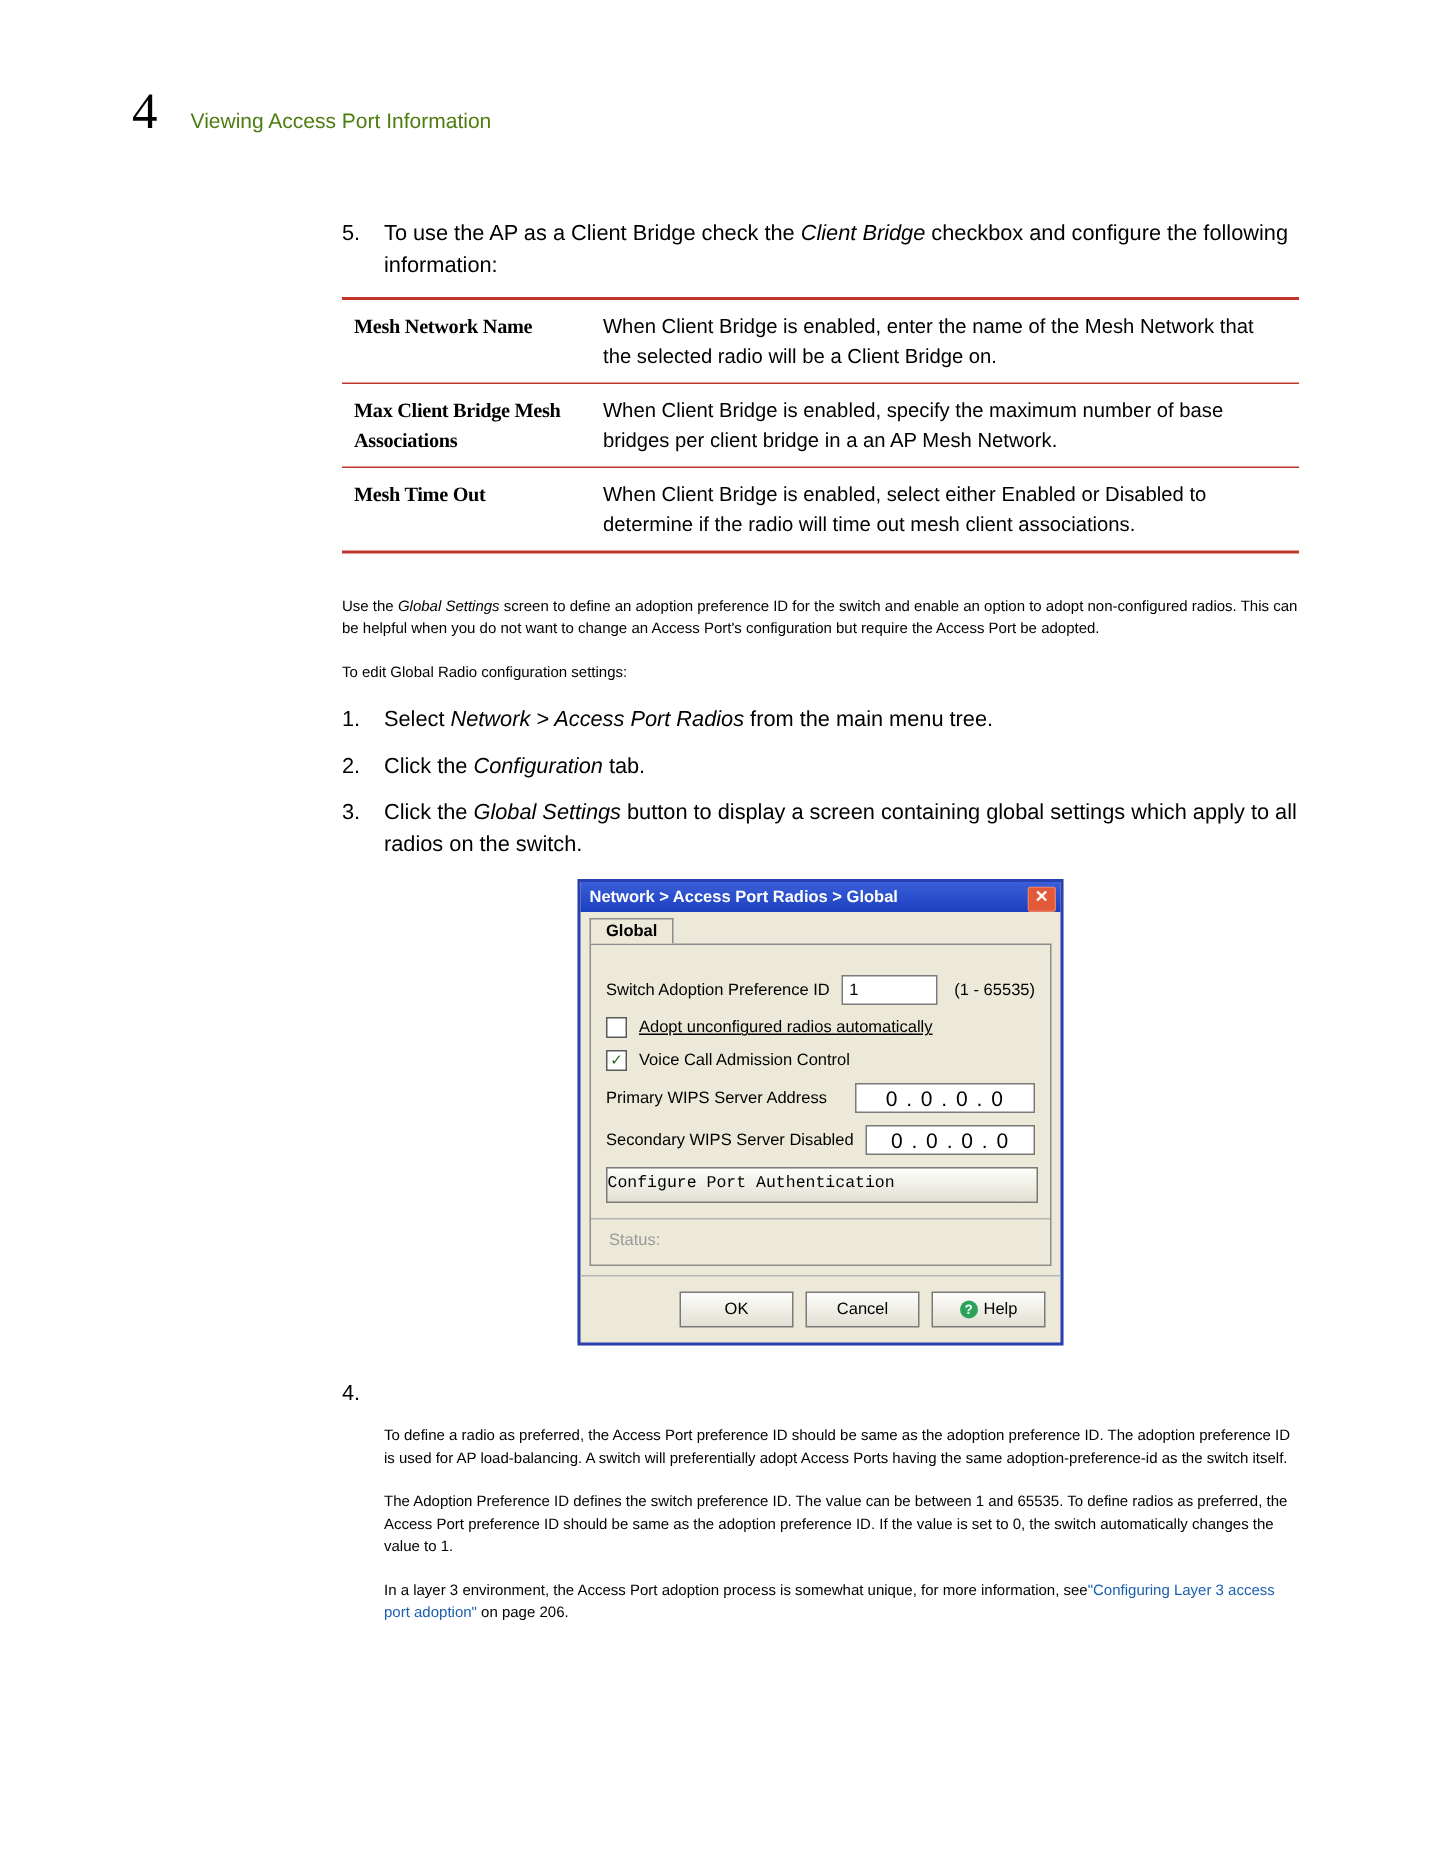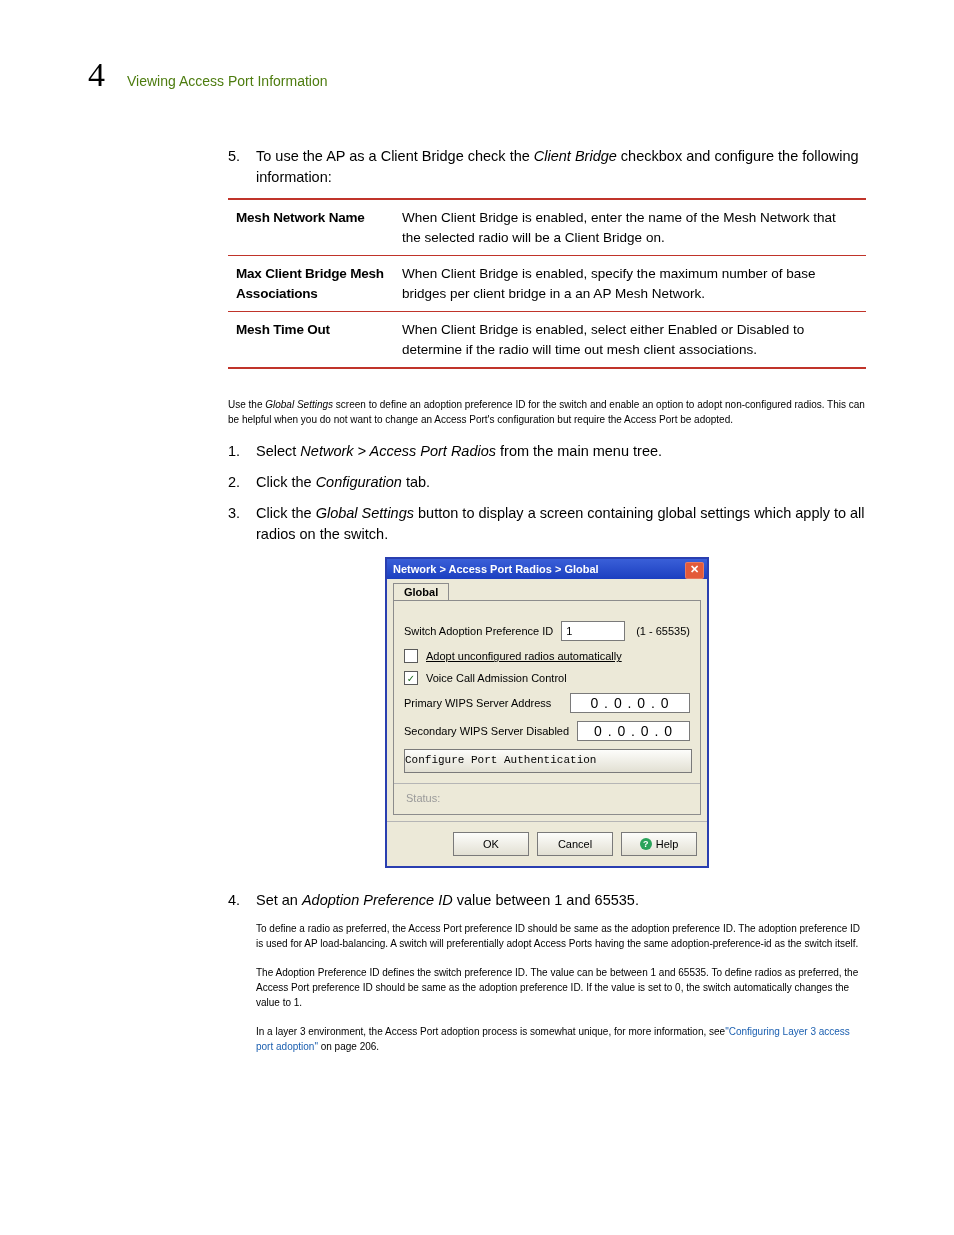--- a/index.html
+++ b/index.html
@@ -9,21 +9,21 @@
   .runhead .title{font-size:14px;color:#4d7c0f;}
   .indent{margin-left:140px;}
   .ol-item{display:flex;gap:10px;font-size:14.5px;line-height:1.45;margin:4px 0 10px 0;}
   .ol-item .num{min-width:18px;}
   .em{font-style:italic;}
   table.desc{width:100%;border-collapse:collapse;margin:4px 0 28px 0;}
   table.desc tr{border-top:1px solid #c0342a;border-bottom:1px solid #c0342a;}
   table.desc tr:first-child{border-top:2px solid #c0342a;}
   table.desc tr:last-child{border-bottom:2px solid #c0342a;}
   table.desc td{padding:8px 8px;vertical-align:top;font-size:13.5px;line-height:1.45;}
-  table.desc td:first-child{width:150px;font-family:Liberation Sans, sans-serif;font-weight:700;font-stretch:condensed;letter-spacing:-0.2px;}
+  table.desc td:first-child{width:150px;font-family:Liberation Serif, serif;font-weight:700;font-stretch:condensed;letter-spacing:-0.2px;}
   h2.section{font-family:Georgia,'Times New Roman',serif;font-style:italic;font-weight:700;font-size:22px;margin:22px 0 14px 0;}
   .para{font-size:10px;line-height:1.5;margin:8px 0 14px 0;}
   .link{color:#1b5fb0;}
   
   .dlg-wrap{display:flex;justify-content:center;margin:12px 0 22px 0;}
   .dlg{width:320px;border:2px solid #2a3fb0;background:#ece9d8;font-family:Tahoma,Arial,sans-serif;font-size:11px;}
   .dlg-title{background:linear-gradient(#3a5fd8,#1c3fc0);color:#fff;font-weight:700;padding:4px 6px;position:relative;}
   .dlg-close{position:absolute;top:3px;right:3px;width:17px;height:15px;background:#e35a3a;border:1px solid #fff3;color:#fff;font-weight:700;text-align:center;line-height:13px;border-radius:2px;font-size:11px;}
   .dlg-tabbar{padding:4px 6px 0 6px;}
   .dlg-tab{display:inline-block;background:#ece9d8;border:1px solid #8c8c8c;border-bottom:none;padding:2px 10px;font-weight:700;font-size:11px;}
@@ -76,20 +76,21 @@
         <td>When Client Bridge is enabled, select either Enabled or Disabled to determine if the radio will time out mesh client associations.</td>
       </tr>
     </tbody>
       </table>
 
 
     <p class="para">
       <span>Use the </span><span class="em">Global Settings</span><span> screen to define an adoption preference ID for the switch and enable an option to adopt non-configured radios. This can be helpful when you do not want to change an Access Port's configuration but require the Access Port be adopted.</span>
     </p>
 
+    <p class="para">To edit Global Radio configuration settings:</p>
 
     <div class="ol-item">
       <span class="num">1.</span>
       <span><span>Select </span><span class="em">Network &gt; Access Port Radios</span><span> from the main menu tree.</span></span>
     </div>
     <div class="ol-item">
       <span class="num">2.</span>
       <span><span>Click the </span><span class="em">Configuration</span><span> tab.</span></span>
     </div>
     <div class="ol-item">
@@ -138,21 +139,20 @@
           <div class="btn">
             <span class="help-ico">?</span>
             <span>Help</span>
           </div>
         </div>
       </div>
     </div>
 
     <div class="ol-item">
       <span class="num">4.</span>
-      <span><span>Set an </span><span class="em">Adoption Preference ID</span><span> value between 1 and 65535.</span></span>
     </div>
 
     <p class="para" style="margin-left:28px">To define a radio as preferred, the Access Port preference ID should be same as the adoption preference ID. The adoption preference ID is used for AP load-balancing. A switch will preferentially adopt Access Ports having the same adoption-preference-id as the switch itself.</p>
     <p class="para" style="margin-left:28px">The Adoption Preference ID defines the switch preference ID. The value can be between 1 and 65535. To define radios as preferred, the Access Port preference ID should be same as the adoption preference ID. If the value is set to 0, the switch automatically changes the value to 1.</p>
     <p class="para" style="margin-left:28px">
       <span>In a layer 3 environment, the Access Port adoption process is somewhat unique, for more information, see</span><span class="link">"Configuring Layer 3 access port adoption"</span><span> on page 206.</span>
     </p>
 
   </div>
 </div>

